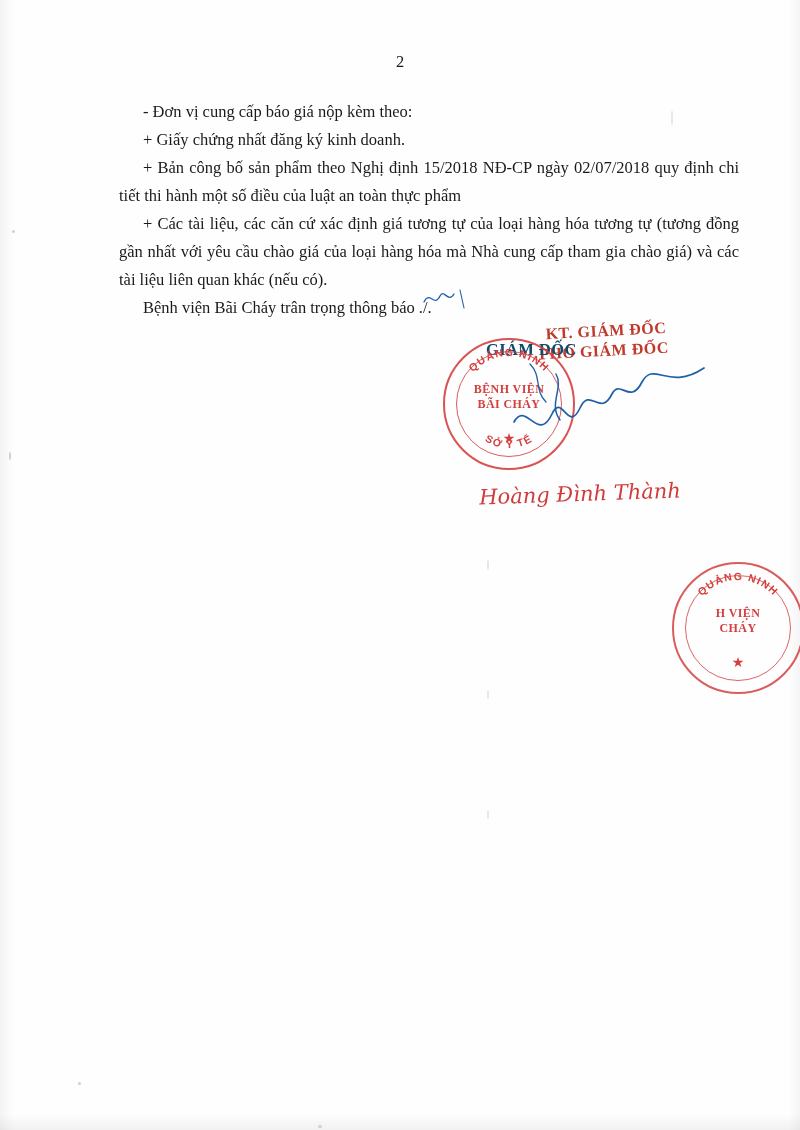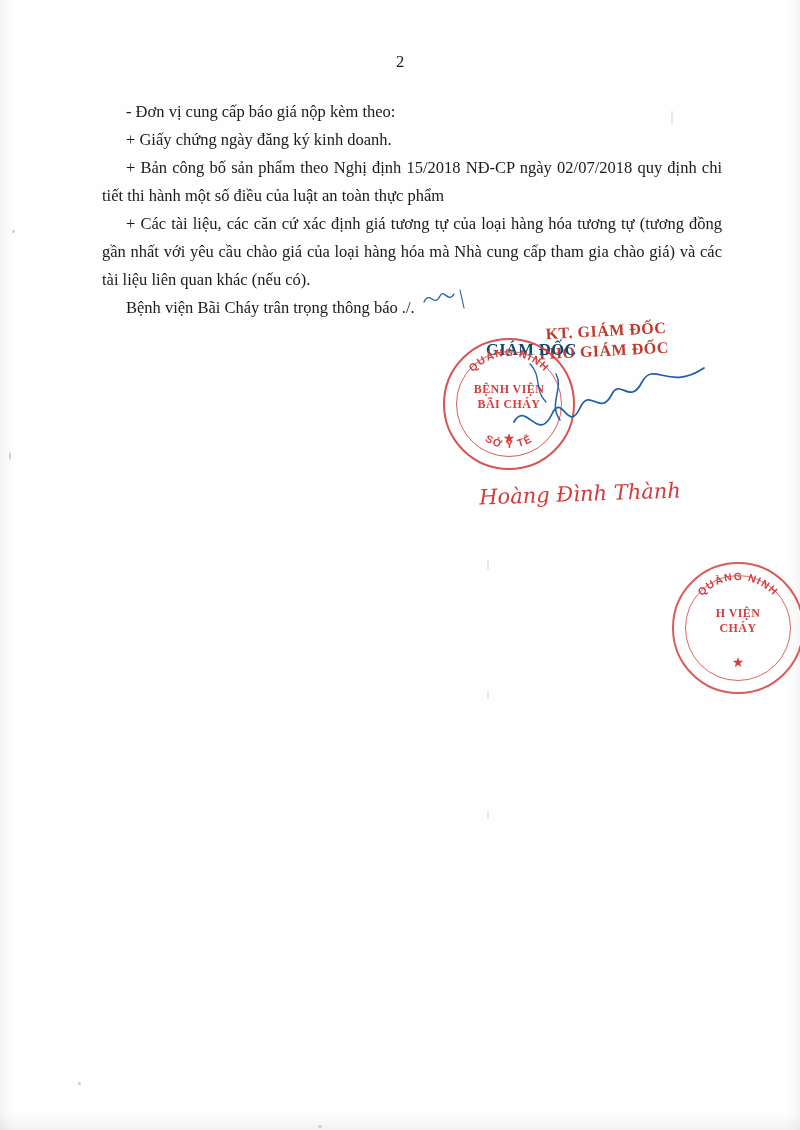--- a/index.html
+++ b/index.html
@@ -47,21 +47,21 @@
     top: 52px;
     left: 0;
     width: 800px;
     text-align: center;
     font-size: 16.5px;
     font-family: "Liberation Serif", serif;
   }
 
   .body-text {
     position: absolute;
-    left: 102px;
+    left: 119px;
     top: 98px;
     width: 620px;
     font-size: 16.5px;
     line-height: 28px;
     text-align: justify;
   }
   .body-text p {
     margin: 0 0 0 0;
   }
   .indent {
@@ -276,21 +276,21 @@
   <div class="speck" style="left:487px;top:560px;width:2px;height:10px;opacity:.55;"></div>
   <div class="speck" style="left:487px;top:690px;width:2px;height:9px;opacity:.5;"></div>
   <div class="speck" style="left:487px;top:810px;width:2px;height:9px;opacity:.5;"></div>
   <div class="speck" style="left:78px;top:1082px;width:3px;height:3px;"></div>
   <div class="speck" style="left:318px;top:1125px;width:4px;height:3px;"></div>
 
   <div class="page-number">2</div>
 
   <div class="body-text">
     <p class="indent">- Đơn vị cung cấp báo giá nộp kèm theo:</p>
-    <p class="indent">+ Giấy chứng ngày đăng ký kinh doanh.</p>
+    <p class="indent">+ Giấy chứng nhất đăng ký kinh doanh.</p>
     <p class="indent">+ Bản công bố sản phẩm theo Nghị định 15/2018 NĐ-CP ngày 02/07/2018 quy định chi tiết thi hành một số điều của luật an toàn thực phẩm</p>
     <p class="indent">+ Các tài liệu, các căn cứ xác định giá tương tự của loại hàng hóa tương tự (tương đồng gần nhất với yêu cầu chào giá của loại hàng hóa mà Nhà cung cấp tham gia chào giá) và các tài liệu liên quan khác (nếu có).</p>
     <p class="closing">Bệnh viện Bãi Cháy trân trọng thông báo ./.</p>
   </div>
 
   <svg class="pen-mark" viewBox="0 0 70 34">
     <path d="M4 20 C 10 8, 14 26, 20 14 C 24 6, 28 22, 34 12" stroke="#1e5fa8" stroke-width="1.3" fill="none" stroke-linecap="round"></path>
     <path d="M40 8 L 44 26" stroke="#1e5fa8" stroke-width="1.1" fill="none" stroke-linecap="round"></path>
   </svg>
 

